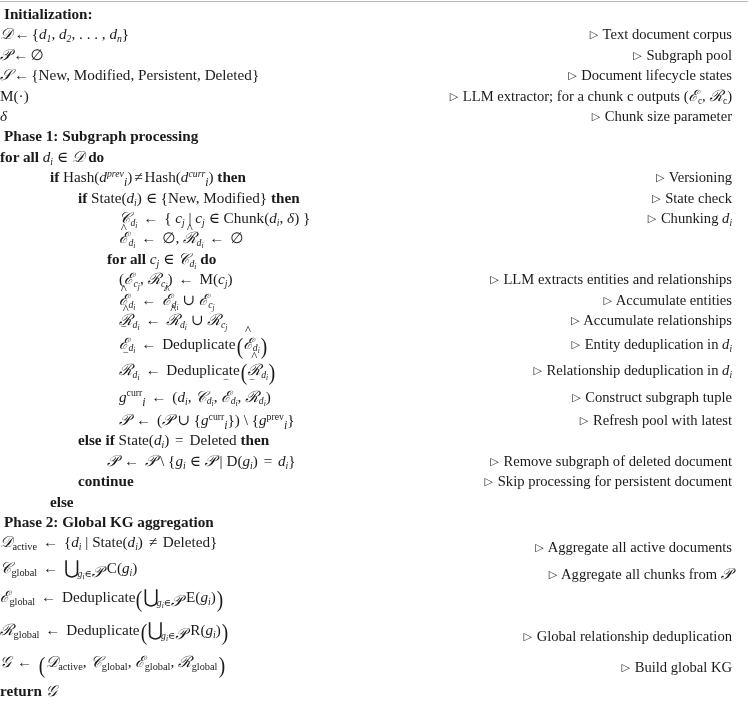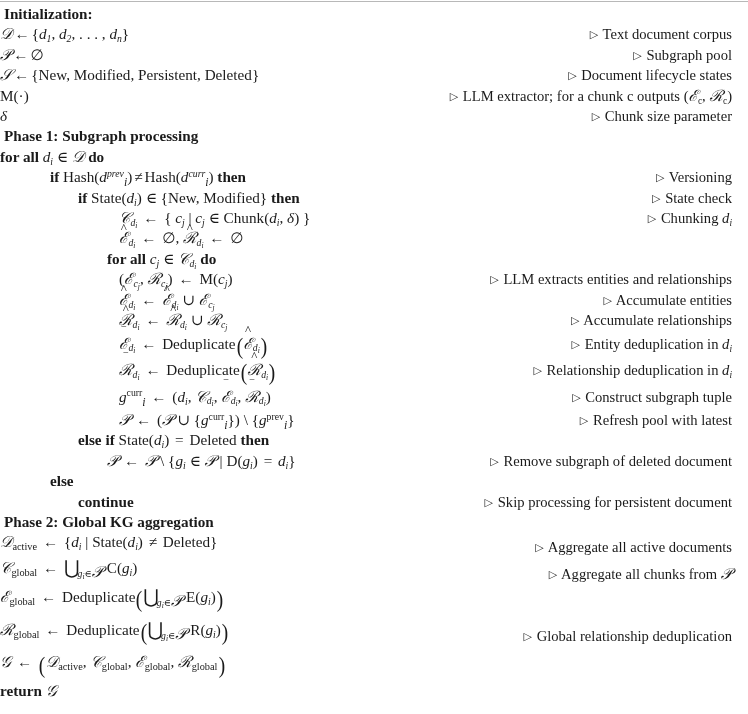--- a/index.html
+++ b/index.html
@@ -239,30 +239,30 @@
       <span class="code i3"><span class="kw">else if</span> <span class="rm">State</span>(<span class="it">d</span><sub>i</sub>) <span class="op">=</span> <span class="rm">Deleted</span> <span class="kw">then</span></span>
       <span class="cmt"></span>
     </div>
 
     <div class="line">
       <span class="code i4"><span class="cal">𝒫</span> <span class="op">←</span> <span class="cal">𝒫</span> <span class="rm">\</span> {<span class="it">g</span><sub>i</sub> <span class="rm">∈</span> <span class="cal">𝒫</span> <span class="rm">|</span> <span class="rm">D</span>(<span class="it">g</span><sub>i</sub>) <span class="op">=</span> <span class="it">d</span><sub>i</sub>}</span>
       <span class="cmt"><span class="tri">▷</span> <span>Remove subgraph of deleted document</span></span>
     </div>
 
     <div class="line">
-      <span class="code i2 kw">else</span>
-      <span class="cmt"></span>
-    </div>
-
-    <div class="line">
       <span class="code i3 kw">continue</span>
       <span class="cmt"><span class="tri">▷</span> <span>Skip processing for persistent document</span></span>
     </div>
 
     <div class="line">
+      <span class="code i2 kw">else</span>
+      <span class="cmt"></span>
+    </div>
+
+    <div class="line">
       <span class="code i0 hd">Phase 2: Global KG aggregation</span>
       <span class="cmt"></span>
     </div>
 
     <div class="line">
       <span class="code i1"><span class="cal">𝒟</span><span class="sub-word">active</span> <span class="op">←</span> {<span class="it">d</span><sub>i</sub> <span class="rm">|</span> <span class="rm">State</span>(<span class="it">d</span><sub>i</sub>) <span class="op">≠</span> <span class="rm">Deleted</span>}</span>
       <span class="cmt"><span class="tri">▷</span> <span>Aggregate all active documents</span></span>
     </div>
 
     <div class="line">
@@ -274,20 +274,21 @@
       <span class="code i1"><span class="cal">ℰ</span><span class="sub-word">global</span> <span class="op">←</span> <span class="rm">Deduplicate</span><span class="bigp">(</span><span class="bigu">⋃</span><span class="bigu-sub"><span class="it">g</span><sub class="subsub">i</sub><span class="rm">∈</span><span class="cal">𝒫</span></span> <span class="rm">E</span>(<span class="it">g</span><sub>i</sub>)<span class="bigp">)</span></span>
     </div>
 
     <div class="line tall">
       <span class="code i1"><span class="cal">ℛ</span><span class="sub-word">global</span> <span class="op">←</span> <span class="rm">Deduplicate</span><span class="bigp">(</span><span class="bigu">⋃</span><span class="bigu-sub"><span class="it">g</span><sub class="subsub">i</sub><span class="rm">∈</span><span class="cal">𝒫</span></span> <span class="rm">R</span>(<span class="it">g</span><sub>i</sub>)<span class="bigp">)</span></span>
       <span class="cmt"><span class="tri">▷</span> <span>Global relationship deduplication</span></span>
     </div>
 
     <div class="line tall">
       <span class="code i1"><span class="cal">𝒢</span> <span class="op">←</span> <span class="bigp">(</span><span class="cal">𝒟</span><span class="sub-word">active</span>, <span class="cal">𝒞</span><span class="sub-word">global</span>, <span class="cal">ℰ</span><span class="sub-word">global</span>, <span class="cal">ℛ</span><span class="sub-word">global</span><span class="bigp">)</span></span>
+      <span class="cmt"><span class="tri">▷</span> <span>Build global KG</span></span>
     </div>
 
     <div class="line">
       <span class="code i1"><span class="kw">return</span> <span class="cal">𝒢</span></span>
       <span class="cmt"></span>
     </div>
 
   </div>
 </div>
 

